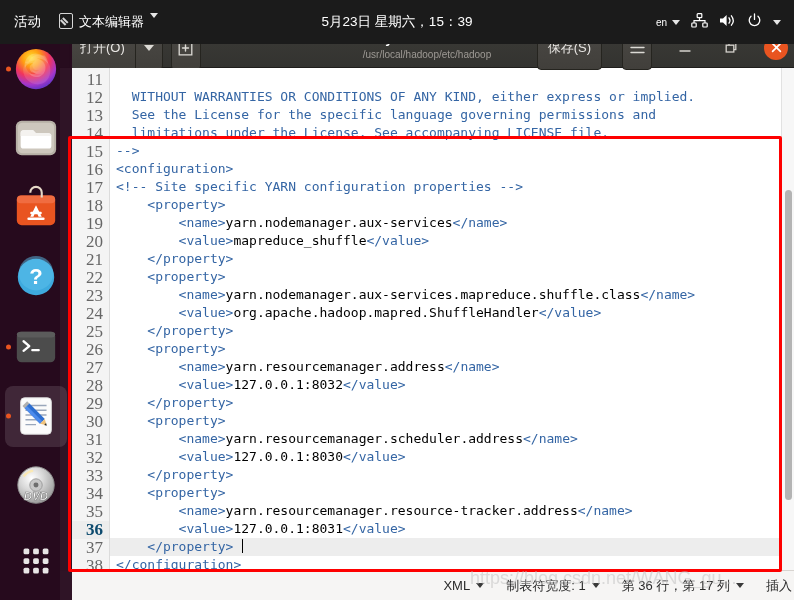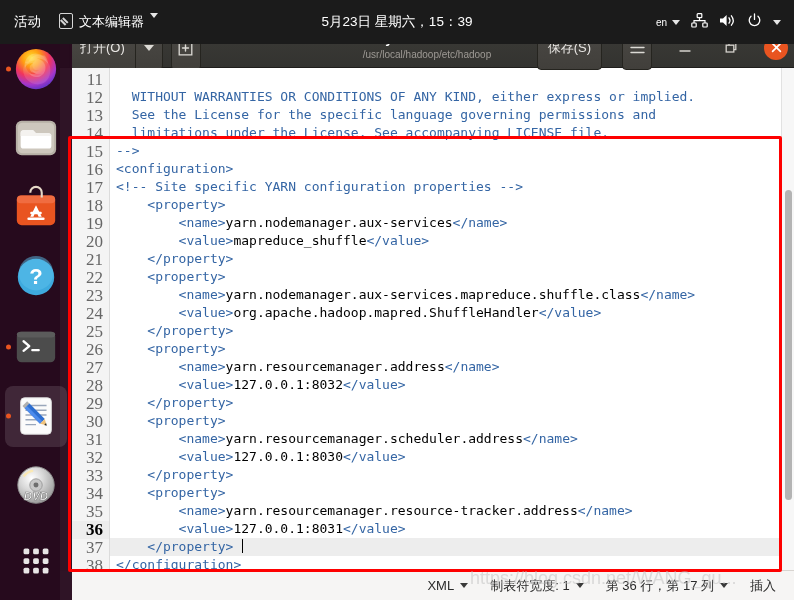--- a/index.html
+++ b/index.html
@@ -175,21 +175,21 @@
     flex: 0 0 50px;
   }
   #gutter .ln {
     height: 18px; line-height: 18px;
     text-align: right;
     padding-right: 6px;
     font-family: Liberation Serif, serif;
     font-size: 17px;
     color: #666666;
   }
-  #gutter .ln.cur { color: #000000; font-weight: bold; background: #ededed; }
+  #gutter .ln.cur { color: #0c4a6e; font-weight: bold; background: #ededed; }
   #code {
     flex: 1;
     padding-top: 20px;
     font-family: "DejaVu Sans Mono", monospace;
     font-size: 13px;
     white-space: pre;
     overflow: hidden;
     position: relative;
   }
   #code .cl { height: 18px; line-height: 18px; padding-left: 6px; }
@@ -216,21 +216,21 @@
     background: #b4b4b4; border-radius: 4px;
   }
 
   
   #statusbar {
     height: 30px;
     background: #f6f5f4;
     border-top: 1px solid #d8d4d0;
     display: flex; align-items: center; justify-content: flex-end;
     gap: 22px;
-    padding-right: 18px;
+    padding-right: 2px;
     font-size: 13px;
     color: #2b2b2b;
     position: relative;
   }
   .sb-item { display: flex; align-items: center; gap: 6px; white-space: nowrap; }
   .sb-caret {
     width: 0; height: 0;
     border-left: 4px solid transparent;
     border-right: 4px solid transparent;
     border-top: 5px solid #3a3a3a;

